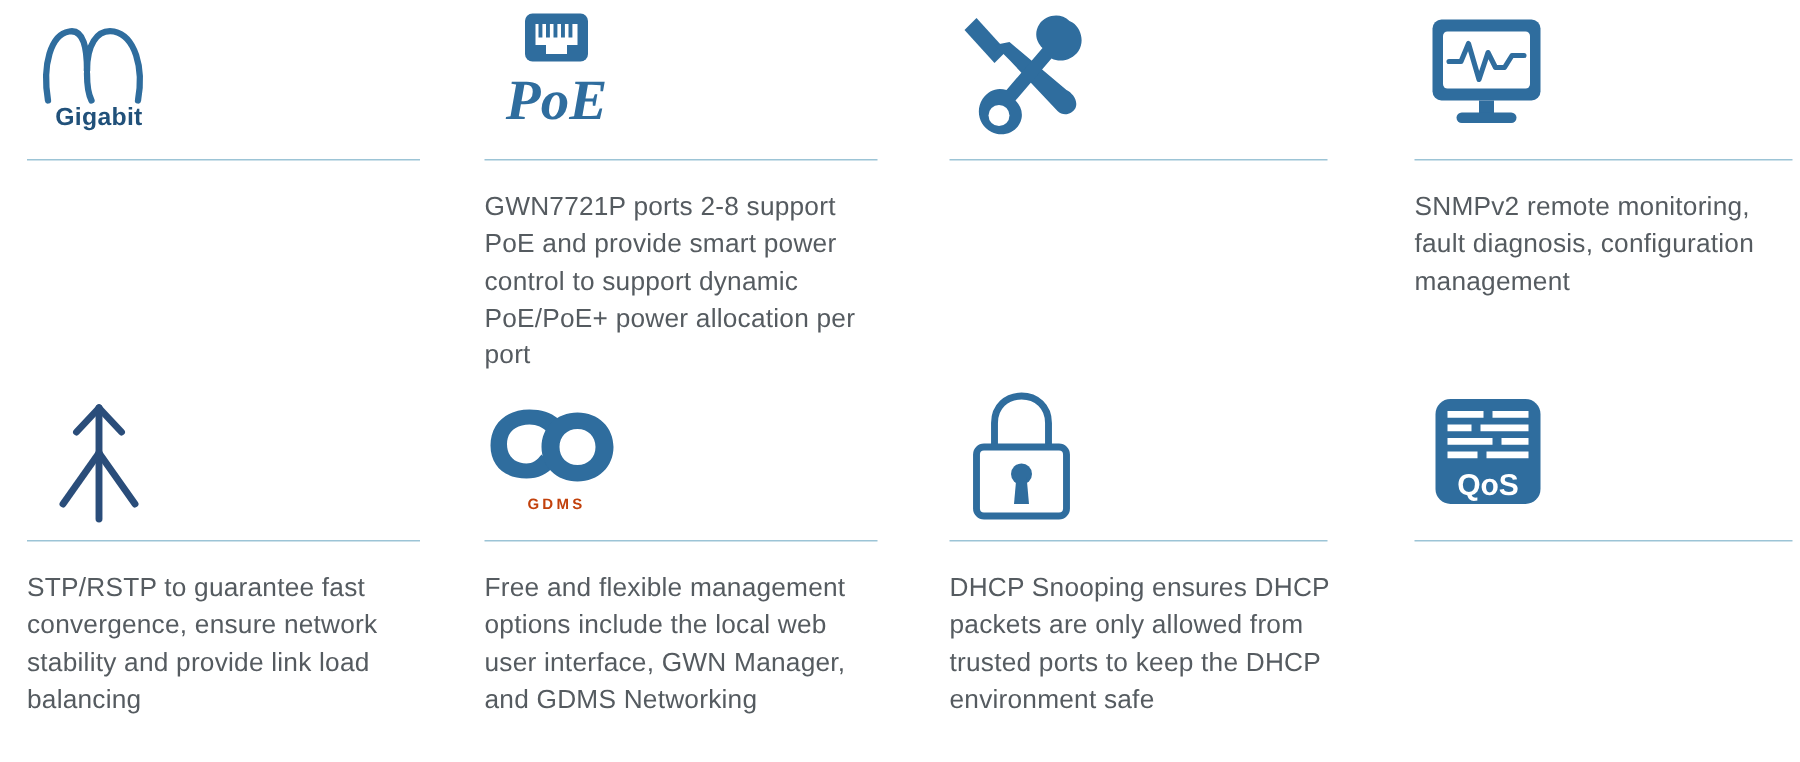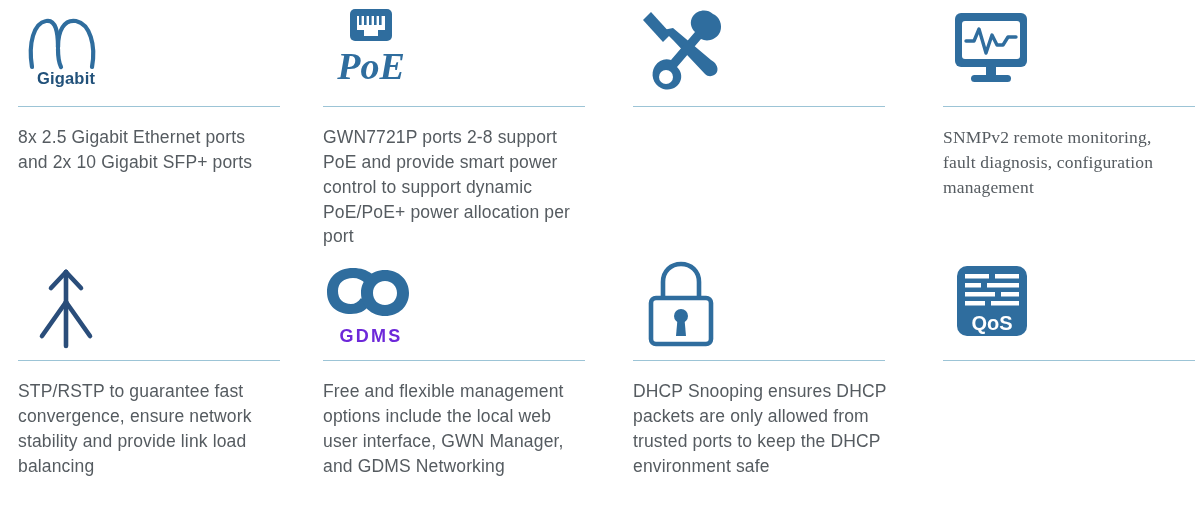--- a/index.html
+++ b/index.html
@@ -49,39 +49,39 @@
   .cell.c3 .rule { width: 252px; }
   .cell.c4 .rule { width: 252px; }
 
   .desc {
     font-size: 17.5px;
     line-height: 1.42;
     color: #555b60;
     letter-spacing: 0.15px;
     max-width: 258px;
   }
-  .cell.c4 .desc { max-width: 262px; font-family: Liberation Serif, serif; }
+  .cell.c4 .desc { max-width: 262px; }
 
   .gigabit-label {
     font-size: 16.5px;
     font-weight: bold;
     color: #21517a;
     letter-spacing: 0.2px;
     margin-top: -6px;
   }
   .poe-wrap, .gigabit-wrap, .gdms-wrap {
     display: flex;
     flex-direction: column;
     align-items: center;
     justify-content: center;
   }
   .gdms-label {
-    font-size: 18px;
+    font-size: 10px;
     font-weight: bold;
-    color: #6d28d9;
+    color: #c2410c;
     letter-spacing: 2.2px;
     margin-top: 2px;
   }
   svg { display: block; }
 </style>
 </head>
 <body>
 
 <div class="grid">
 
@@ -92,21 +92,20 @@
           <g fill="none" stroke="#2f6d9e" stroke-width="4.2" stroke-linecap="round">
             <path d="M14 54 C10 30 16 10 28 8 C38 6 40 20 40 34"></path>
             <path d="M40 34 C40 18 46 6 58 8 C72 11 78 32 74 54"></path>
             <path d="M40 36 C40 46 41 50 43 54"></path>
           </g>
         </svg>
         <div class="gigabit-label">Gigabit</div>
       </div>
     </div>
     <div class="rule"></div>
-    <div class="desc">8x 2.5 Gigabit Ethernet  ports and 2x 10 Gigabit SFP+ ports</div>
   </div>
 
   <div class="cell c2">
     <div class="icon-area">
       <div class="icon-box poe-wrap">
         <svg width="96" height="90" viewBox="0 0 96 90" aria-hidden="true">
 
           <g>
             <rect x="27" y="4" width="42" height="32" rx="5" fill="#2f6d9e"></rect>
             <rect x="34" y="11" width="28" height="14" fill="#ffffff"></rect>

